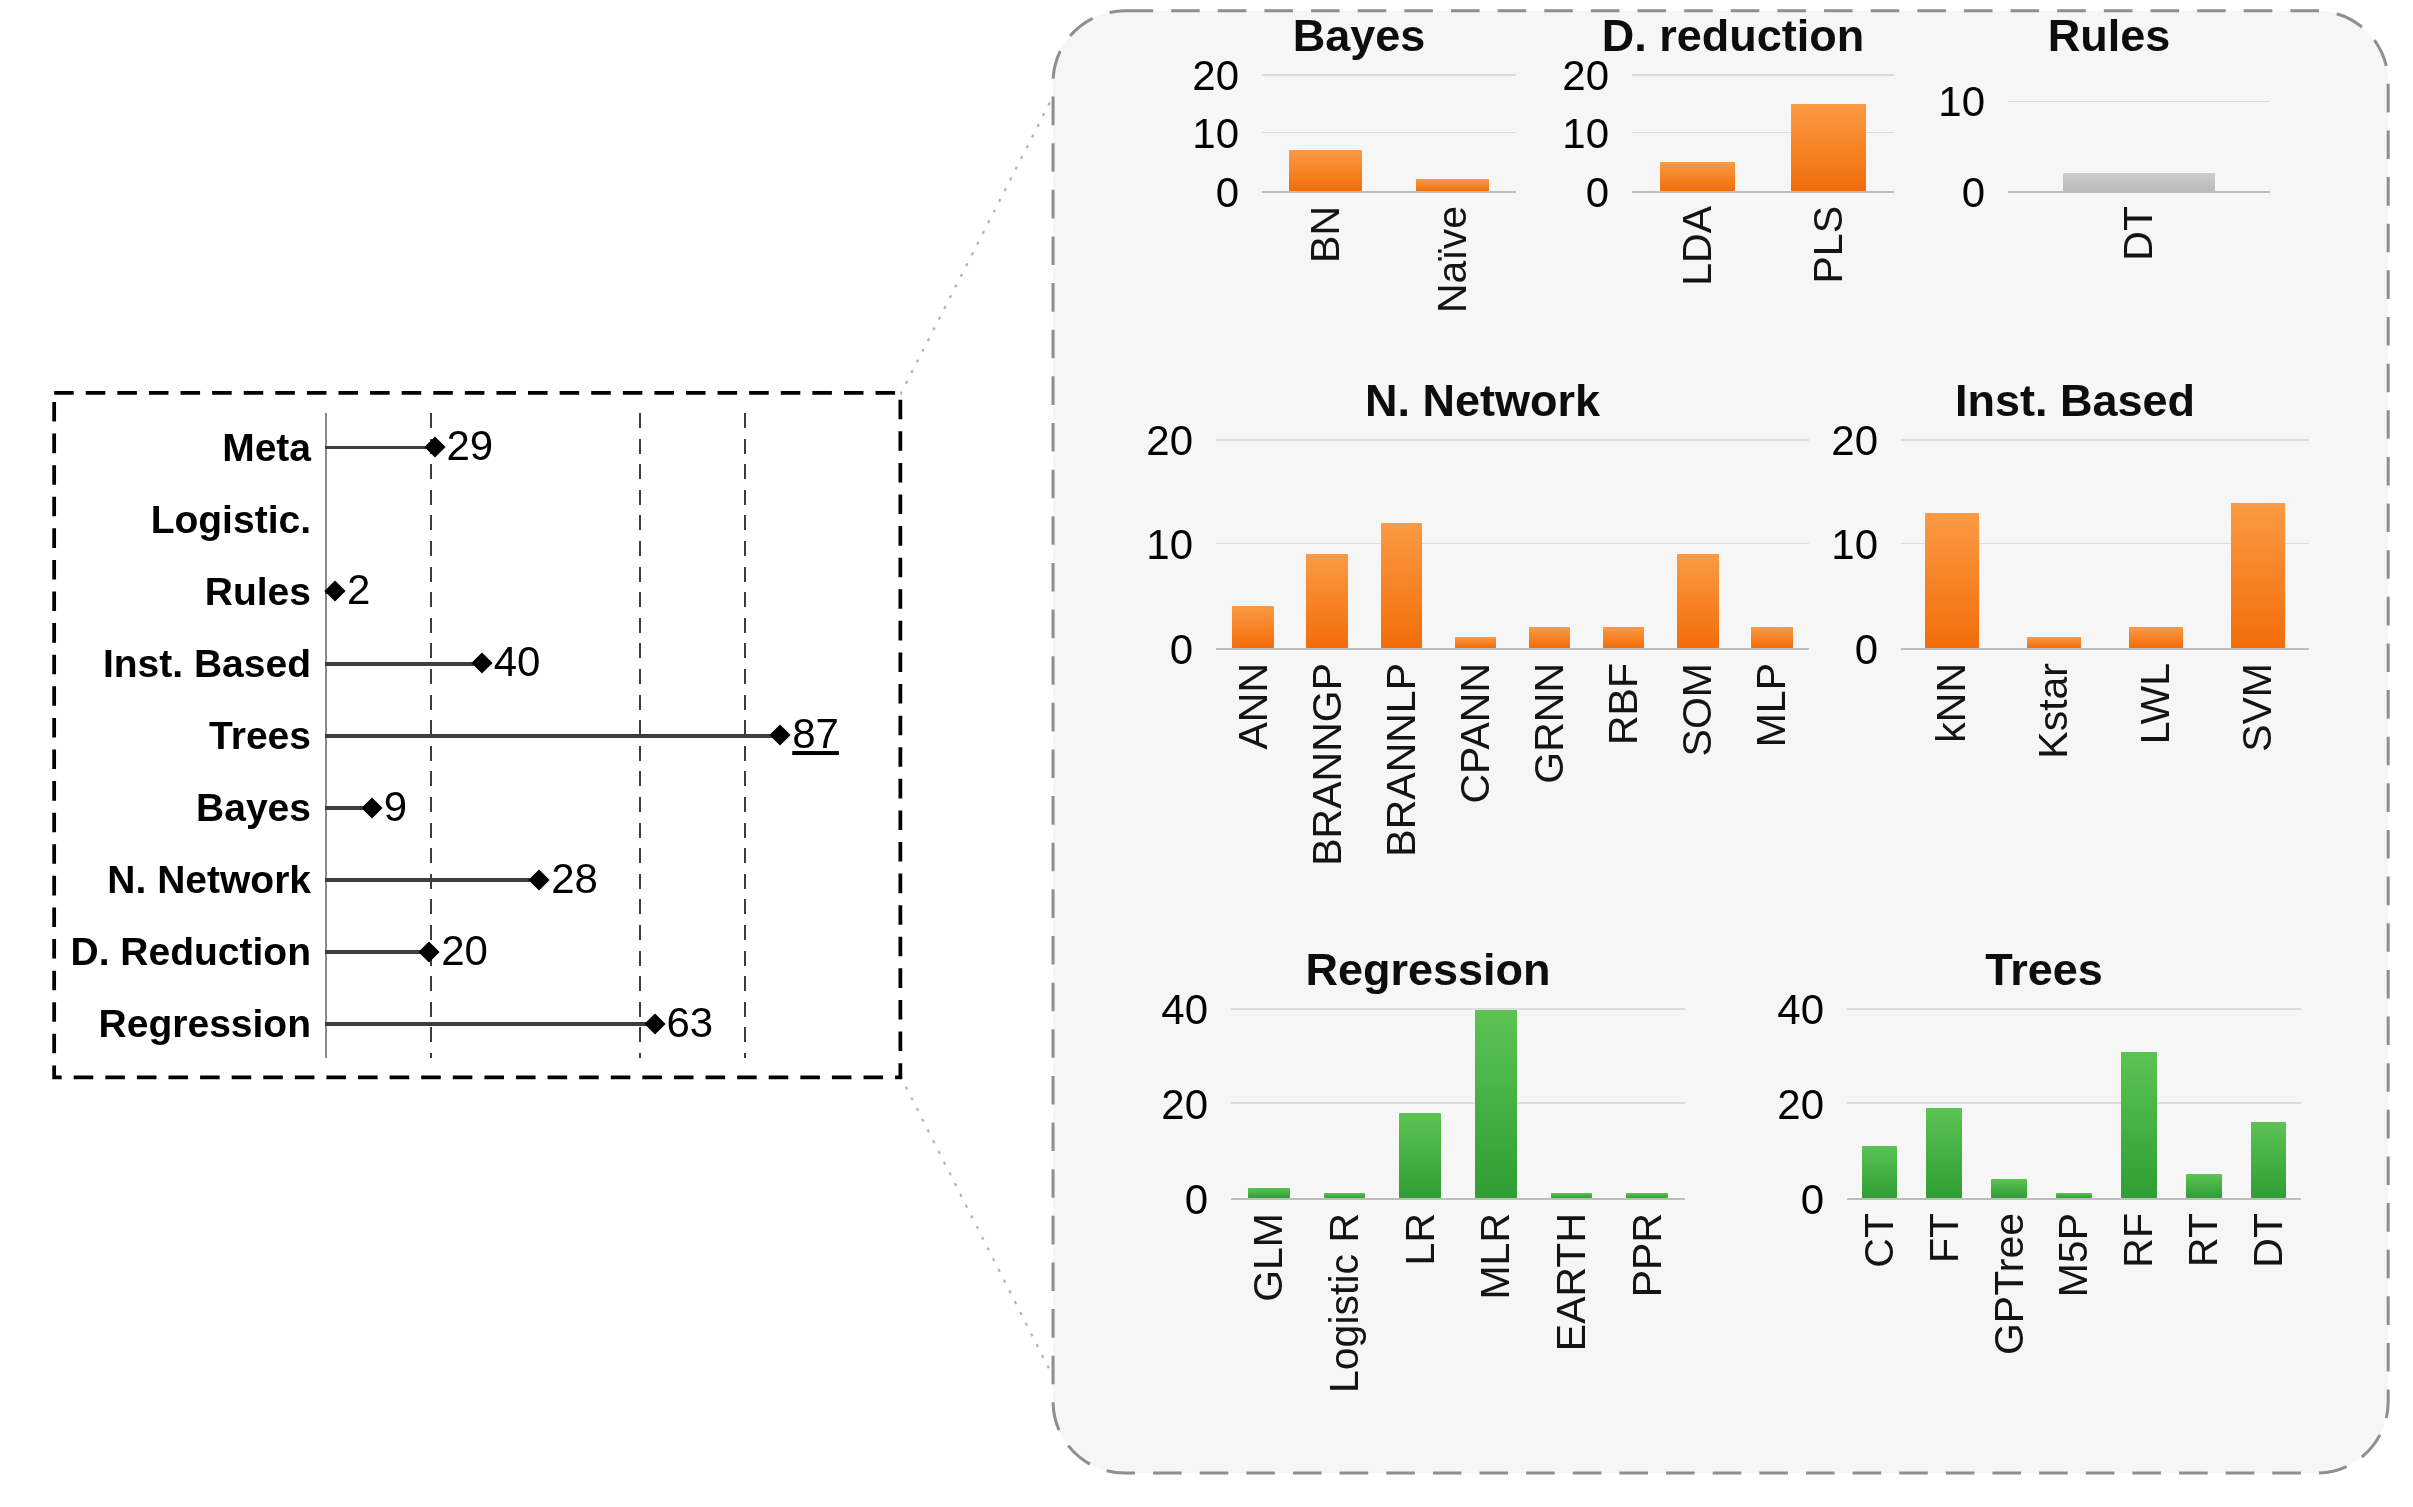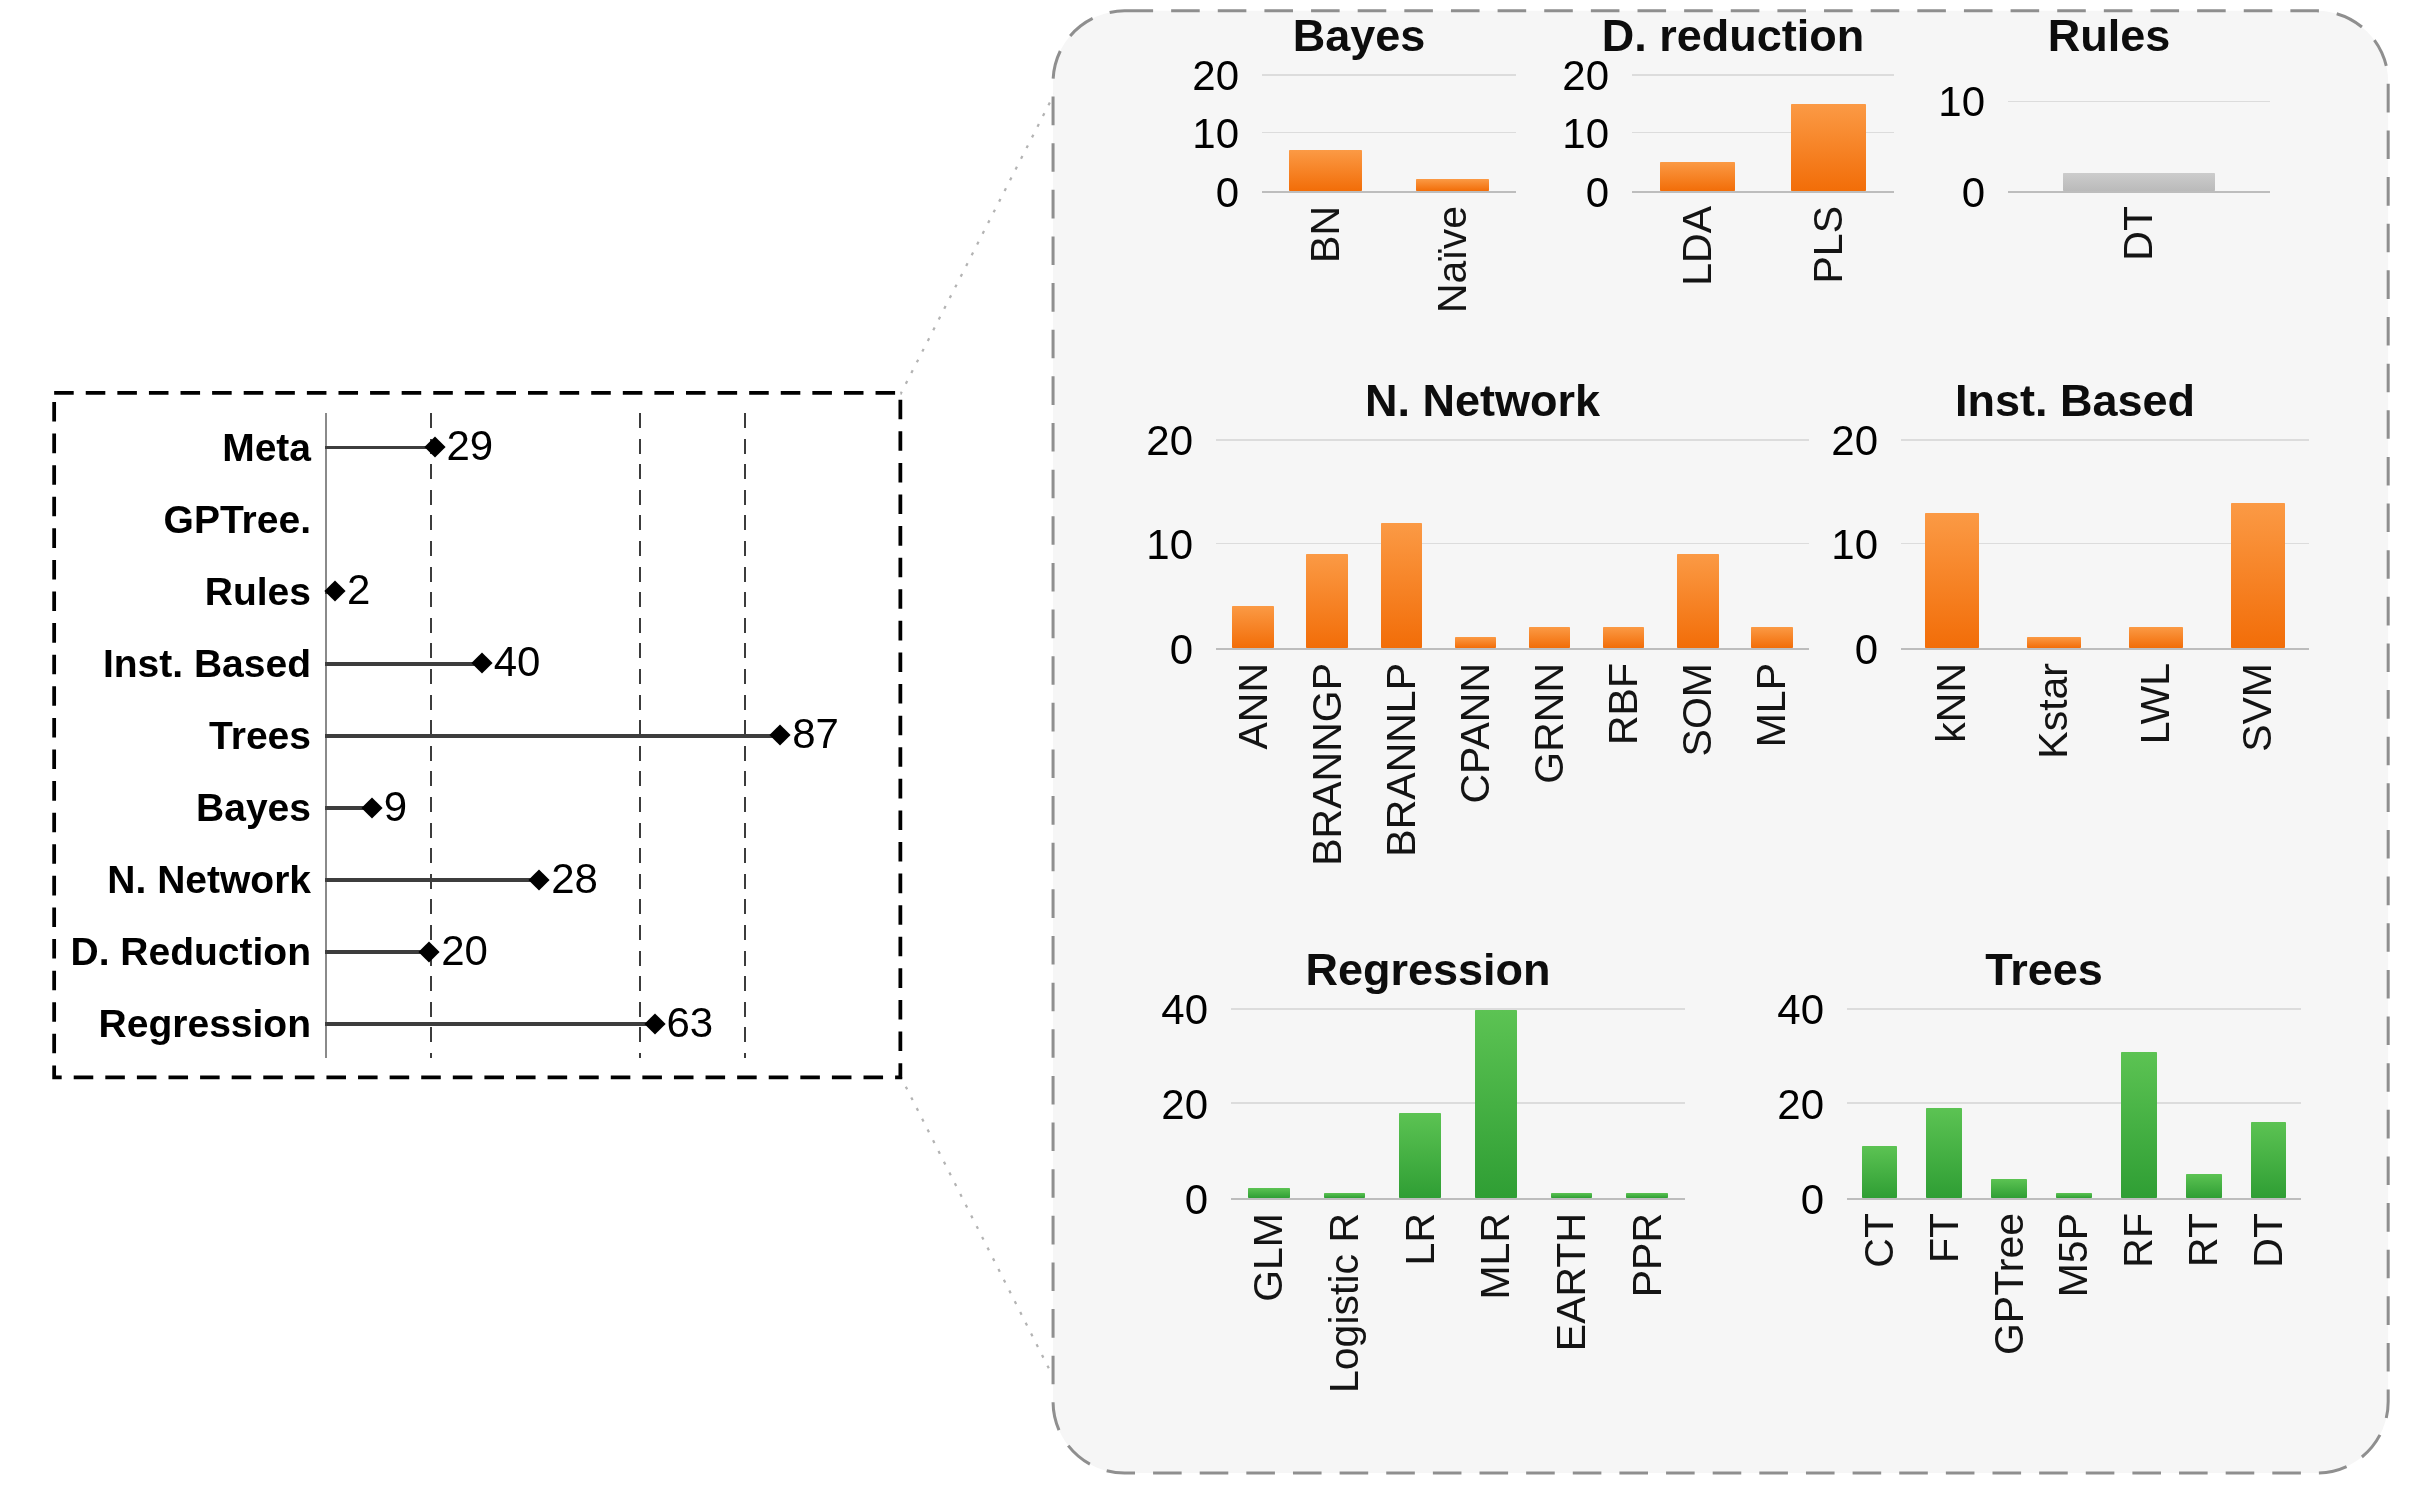--- a/index.html
+++ b/index.html
@@ -63,21 +63,21 @@
   <div id="lp-rows">
       <div class="lp-row">
         <div class="lp-label">Meta</div>
         <div class="lp-plot">
           <div class="lp-stem" style="width: 19.6262%;"></div>
           <div class="lp-marker" style="left: 19.6262%;"></div>
           <div class="lp-value" style="left: calc(19.6262% + 12px);">29</div>
         </div>
       </div>
       <div class="lp-row">
-        <div class="lp-label">GPTree.</div>
+        <div class="lp-label">Logistic.</div>
         <div class="lp-plot"></div>
       </div>
       <div class="lp-row">
         <div class="lp-label">Rules</div>
         <div class="lp-plot">
           <div class="lp-stem" style="width: 1.86916%;"></div>
           <div class="lp-marker" style="left: 1.86916%;"></div>
           <div class="lp-value" style="left: calc(1.86916% + 12px);">2</div>
         </div>
       </div>
@@ -87,21 +87,21 @@
           <div class="lp-stem" style="width: 28.0374%;"></div>
           <div class="lp-marker" style="left: 28.0374%;"></div>
           <div class="lp-value" style="left: calc(28.0374% + 12px);">40</div>
         </div>
       </div>
       <div class="lp-row">
         <div class="lp-label">Trees</div>
         <div class="lp-plot">
           <div class="lp-stem" style="width: 81.3084%;"></div>
           <div class="lp-marker" style="left: 81.3084%;"></div>
-          <div class="lp-value" style="left: calc(81.3084% + 12px);">87</div>
+          <div class="lp-value" style="left: calc(81.3084% + 12px); text-decoration: underline;">87</div>
         </div>
       </div>
       <div class="lp-row">
         <div class="lp-label">Bayes</div>
         <div class="lp-plot">
           <div class="lp-stem" style="width: 8.41121%;"></div>
           <div class="lp-marker" style="left: 8.41121%;"></div>
           <div class="lp-value" style="left: calc(8.41121% + 12px);">9</div>
         </div>
       </div>

